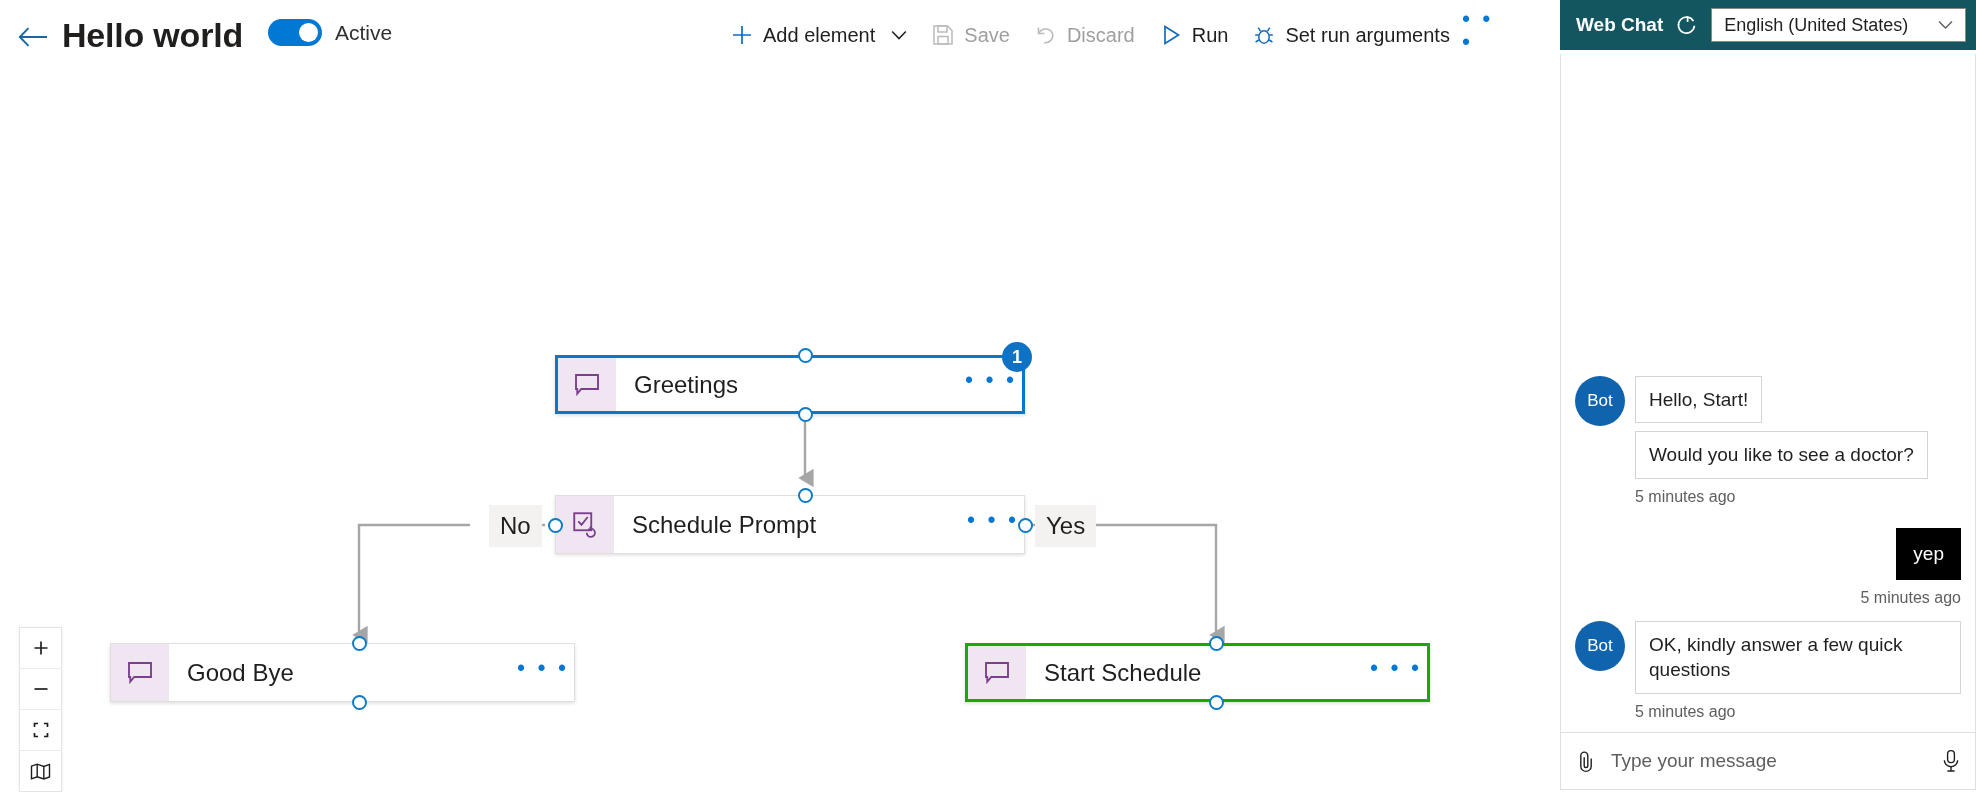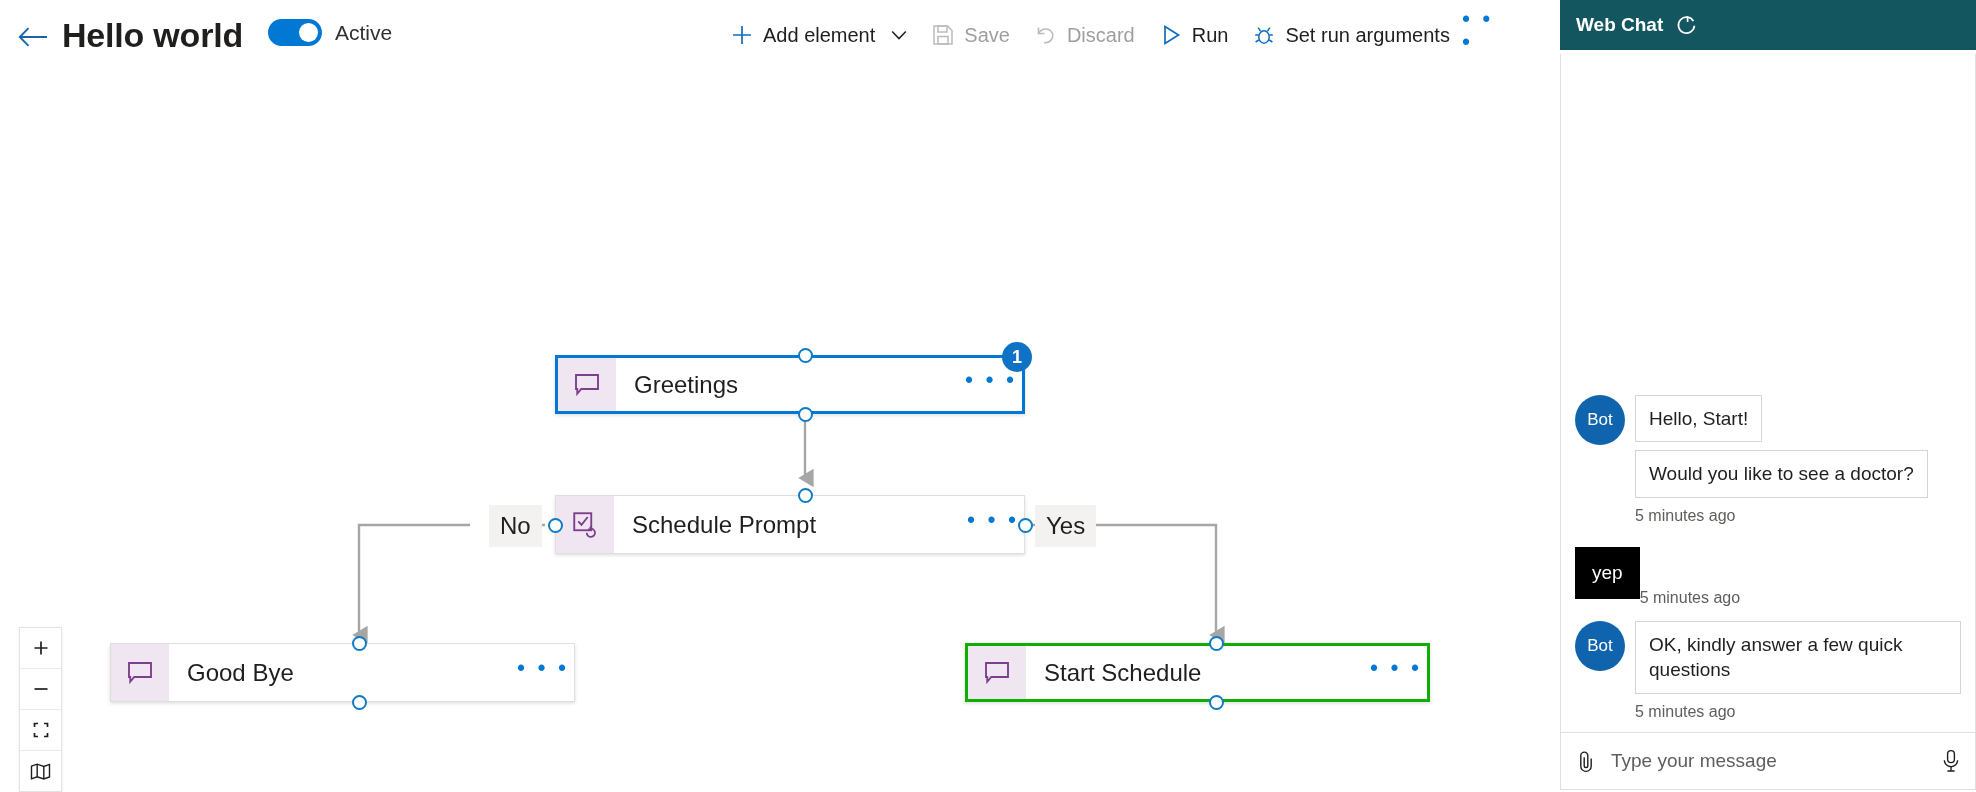--- a/index.html
+++ b/index.html
@@ -334,21 +334,21 @@
     background: #000000;
     color: #ffffff;
     border: 1px solid #000000;
     padding: 12px 16px;
   }
   .ts {
     font-size: 16px;
     color: #605e5c;
     margin-top: 1px;
   }
-  .row-user { display: flex; flex-direction: row; align-items: flex-end; margin-top: 22px; }
+  .row-user { display: flex; flex-direction: column; align-items: flex-end; margin-top: 22px; }
 
   #chat-input {
     position: absolute;
     left: 5px;
     bottom: 2px;
     width: 416px;
     height: 58px;
     background: #ffffff;
     border: 1px solid #e1dfdd;
     border-top: 1px solid #e1dfdd;
@@ -553,20 +553,28 @@
   <div id="chat">
 
     <div id="chat-header">
       <div class="wc-title">Web Chat</div>
       <div class="refresh">
         <svg width="22" height="22" viewBox="0 0 22 22" stroke="#ffffff" stroke-width="1.7" fill="none">
           <path d="M17.4,7.2 A8,8 0 1,0 18.4,11.8"></path>
           <path d="M11.6,2.4 L11.6,8.0"></path>
         </svg>
       </div>
+      <div class="lang-select">
+        <div class="lv">English (United States)</div>
+        <span>
+          <svg width="15" height="10" viewBox="0 0 15 10" stroke="#605e5c" stroke-width="1.4" fill="none">
+              <path d="M1,1.5 L7.5,8 L14,1.5"></path>
+            </svg>
+        </span>
+      </div>
     </div>
 
     <div id="chat-body">
       <div id="chat-scroll">
 
         <div class="msg-row">
           <div class="avatar">Bot</div>
           <div class="bubbles">
             <div class="bubble">Hello, Start!</div>
             <div class="bubble">Would you like to see a doctor?</div>

